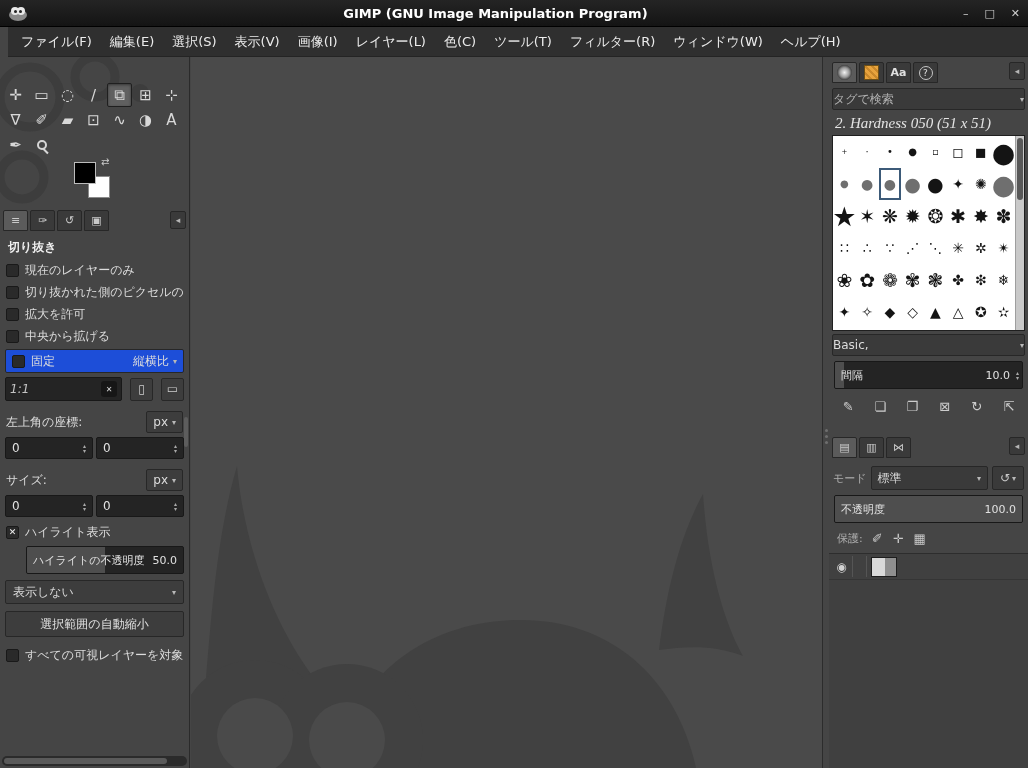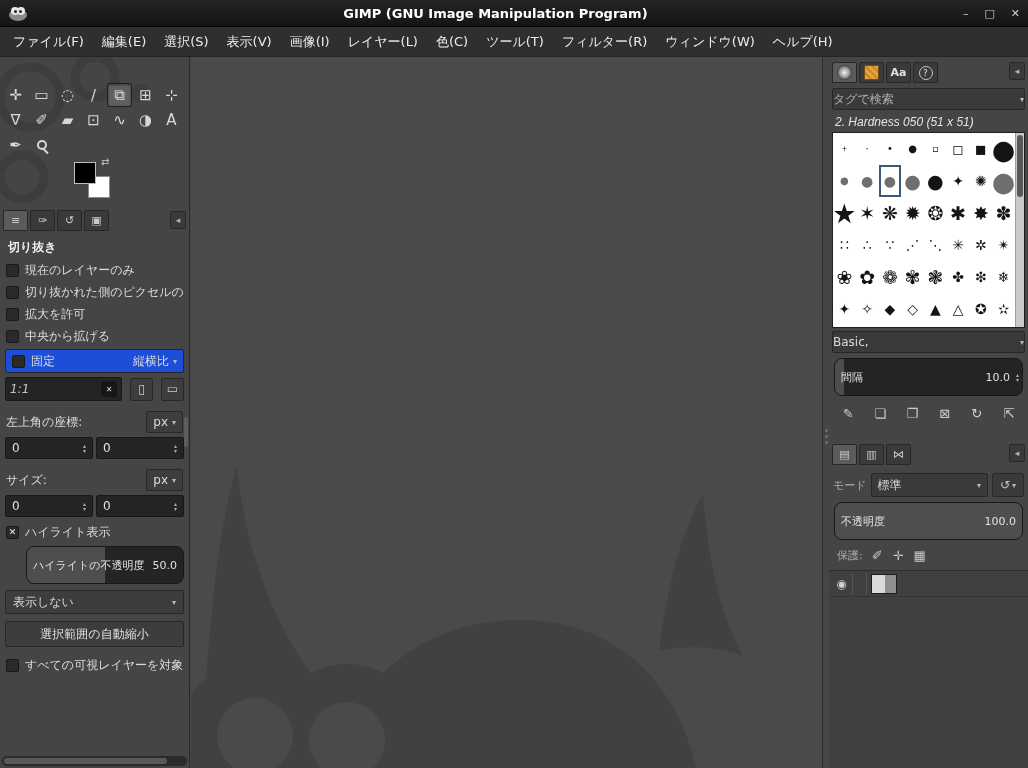--- a/index.html
+++ b/index.html
@@ -7,21 +7,21 @@
   body{font-family:"DejaVu Sans","Liberation Sans",sans-serif;font-size:12px;color:#dcdcdc;background:#454545;overflow:hidden}
   #screen{position:relative;width:1028px;height:768px;overflow:hidden;background:#454545}
 
   
   .titlebar{position:absolute;top:0;left:0;right:0;height:27px;background:linear-gradient(#242424,#141414);display:flex;align-items:center;padding:0 8px;border-bottom:1px solid #000}
   .titlebar .title{flex:1;text-align:center;font-weight:bold;font-size:13px;color:#fff;white-space:nowrap}
   .win-controls{display:flex;gap:16px;align-items:center}
   .win-controls span{color:#cfcfcf;font-size:11px;line-height:1;cursor:default}
 
   
-  .menubar{position:absolute;top:27px;left:0;right:0;height:30px;background:#2f2f2f;display:flex;align-items:center;padding:0 4px;border-bottom:1px solid #242424}
+  .menubar{position:absolute;top:27px;left:8px;right:0;height:30px;background:#2f2f2f;display:flex;align-items:center;padding:0 4px;border-bottom:1px solid #242424}
   .menu-item{padding:6px 9px;font-size:13px;color:#ececec;white-space:nowrap}
 
   
   .left-panel{position:absolute;top:57px;left:0;width:190px;bottom:0;background:#454545;border-right:1px solid #2a2a2a;overflow:hidden}
   .deco{position:absolute;top:0;left:0;pointer-events:none}
   .tools{position:absolute;top:26px;left:3px;display:grid;grid-template-columns:repeat(7,26px);grid-auto-rows:25px;z-index:2}
   .tool{width:25px;height:24px;display:flex;align-items:center;justify-content:center;border:1px solid transparent;border-radius:2px}
   .tool.active{background:#606060;border-color:#1f1f1f;box-shadow:inset 0 1px 3px rgba(0,0,0,.45)}
   .tglyph{font-size:15px;color:#d8d8d8;line-height:1}
   .tglyph.zoom-css{width:10px;height:10px;border:2px solid #d6d6d6;border-radius:50%;display:inline-block;position:relative}
@@ -56,21 +56,21 @@
   .sq-btn{width:23px;height:23px;background:#3d3d3d;border:1px solid #272727;border-radius:2px;display:flex;align-items:center;justify-content:center;color:#cfcfcf;font-size:12px}
 
   .unit-row{display:flex;align-items:center;justify-content:space-between;padding:6px 6px 2px}
   .unit-dd{display:flex;align-items:center;gap:4px;height:22px;background:#3d3d3d;border:1px solid #272727;border-radius:2px;padding:0 6px;color:#dcdcdc}
   .num-row{display:flex;gap:3px;margin:2px 5px 4px}
   .num-input{flex:1;height:22px;background:#242424;border:1px solid #181818;border-radius:2px;display:flex;align-items:center;padding:0 2px 0 6px}
   .nval{flex:1;font-size:12px;color:#e2e2e2}
   .spin{display:flex;flex-direction:column;justify-content:center;align-items:center;width:11px}
   .spin i{font-style:normal;font-size:6px;line-height:5px;color:#a8a8a8}
 
-  .spinscale{position:relative;height:38px;margin:3px 5px;background:#242424;border:1px solid #181818;border-radius:8px;overflow:hidden;display:flex;align-items:center}
+  .spinscale{position:relative;height:28px;margin:3px 5px;background:#242424;border:1px solid #181818;border-radius:2px;overflow:hidden;display:flex;align-items:center}
   .spinscale .fill{position:absolute;left:0;top:0;bottom:0;background:#4e4e4e}
   .ss-label{position:relative;flex:1;padding-left:6px;font-size:11px;color:#e0e0e0;white-space:nowrap;overflow:hidden}
   .ss-value{position:relative;padding-right:6px;font-size:11px;color:#e0e0e0}
   .ss-spin{position:relative;display:flex;flex-direction:column;justify-content:center;padding-right:3px}
   .ss-spin i{font-style:normal;font-size:6px;line-height:5px;color:#a8a8a8}
   .spinscale.hl{margin-left:26px}
 
   .wide-dd{display:flex;align-items:center;margin:6px 5px;height:24px;background:#3d3d3d;border:1px solid #272727;border-radius:2px;padding:0 7px}
   .grow{flex:1}
   .wide-btn{display:flex;align-items:center;justify-content:center;margin:7px 5px;height:26px;background:#3d3d3d;border:1px solid #272727;border-radius:2px;font-size:12px;color:#e0e0e0}
@@ -89,21 +89,21 @@
 
   
   .right-panel{position:absolute;top:57px;left:829px;width:199px;bottom:0;background:#454545;display:flex;flex-direction:column}
   .r-tabs{display:flex;align-items:flex-start;padding:5px 3px 3px;gap:6px}
   .brush-thumb-ico{width:15px;height:15px;border-radius:50%;background:radial-gradient(circle,#f2f2f2 0%,#9a9a9a 45%,#2e2e2e 75%);display:inline-block}
   .pattern-ico{width:15px;height:15px;display:inline-block;background:repeating-linear-gradient(45deg,#e8a33d 0 3px,#c9882b 3px 5px);border:1px solid #6d4f16}
   .font-ico{font-size:11px;font-weight:bold;color:#e0e0e0}
   .help-ico{width:14px;height:14px;border:1px solid #c5c5c5;border-radius:50%;display:flex;align-items:center;justify-content:center;font-size:9px;color:#e0e0e0}
   .combo{display:flex;align-items:center;height:22px;margin:2px 3px;background:#3a3a3a;border:1px solid #272727;border-radius:2px;padding:0 0}
   .dim2{color:#b2b2b2}
-  .brush-name{padding:3px 6px 2px;font-family:Liberation Sans, sans-serif;font-style:italic;font-size:12px;color:#e4e4e4;white-space:nowrap;overflow:hidden}
+  .brush-name{padding:3px 6px 2px;font-family:Liberation Serif, serif;font-style:italic;font-size:15px;color:#e4e4e4;white-space:nowrap;overflow:hidden}
   .brush-grid-wrap{position:relative;margin:1px 3px;height:196px;background:#fff;border:1px solid #1f1f1f;overflow:hidden}
   .brush-grid{display:grid;grid-template-columns:repeat(8,1fr);grid-auto-rows:32px;padding-right:9px}
   .bcell{display:flex;align-items:center;justify-content:center;color:#141414;overflow:hidden}
   .bcell span{line-height:1}
   .s1{font-size:7px}.s2{font-size:10px}.s3{font-size:14px}.s4{font-size:19px}.s5{font-size:27px}
   .soft{color:#6f6f6f;filter:blur(.7px)}
   .bcell.sel{outline:2px solid #3c5a78;outline-offset:-2px}
   .vscroll{position:absolute;top:0;right:0;bottom:0;width:9px;background:#c9c9c9;border-left:1px solid #9e9e9e}
   .vthumb{position:absolute;top:2px;left:1px;width:6px;height:62px;background:#585858;border-radius:3px}
   .actions{display:flex;gap:2px;padding:3px 4px}

